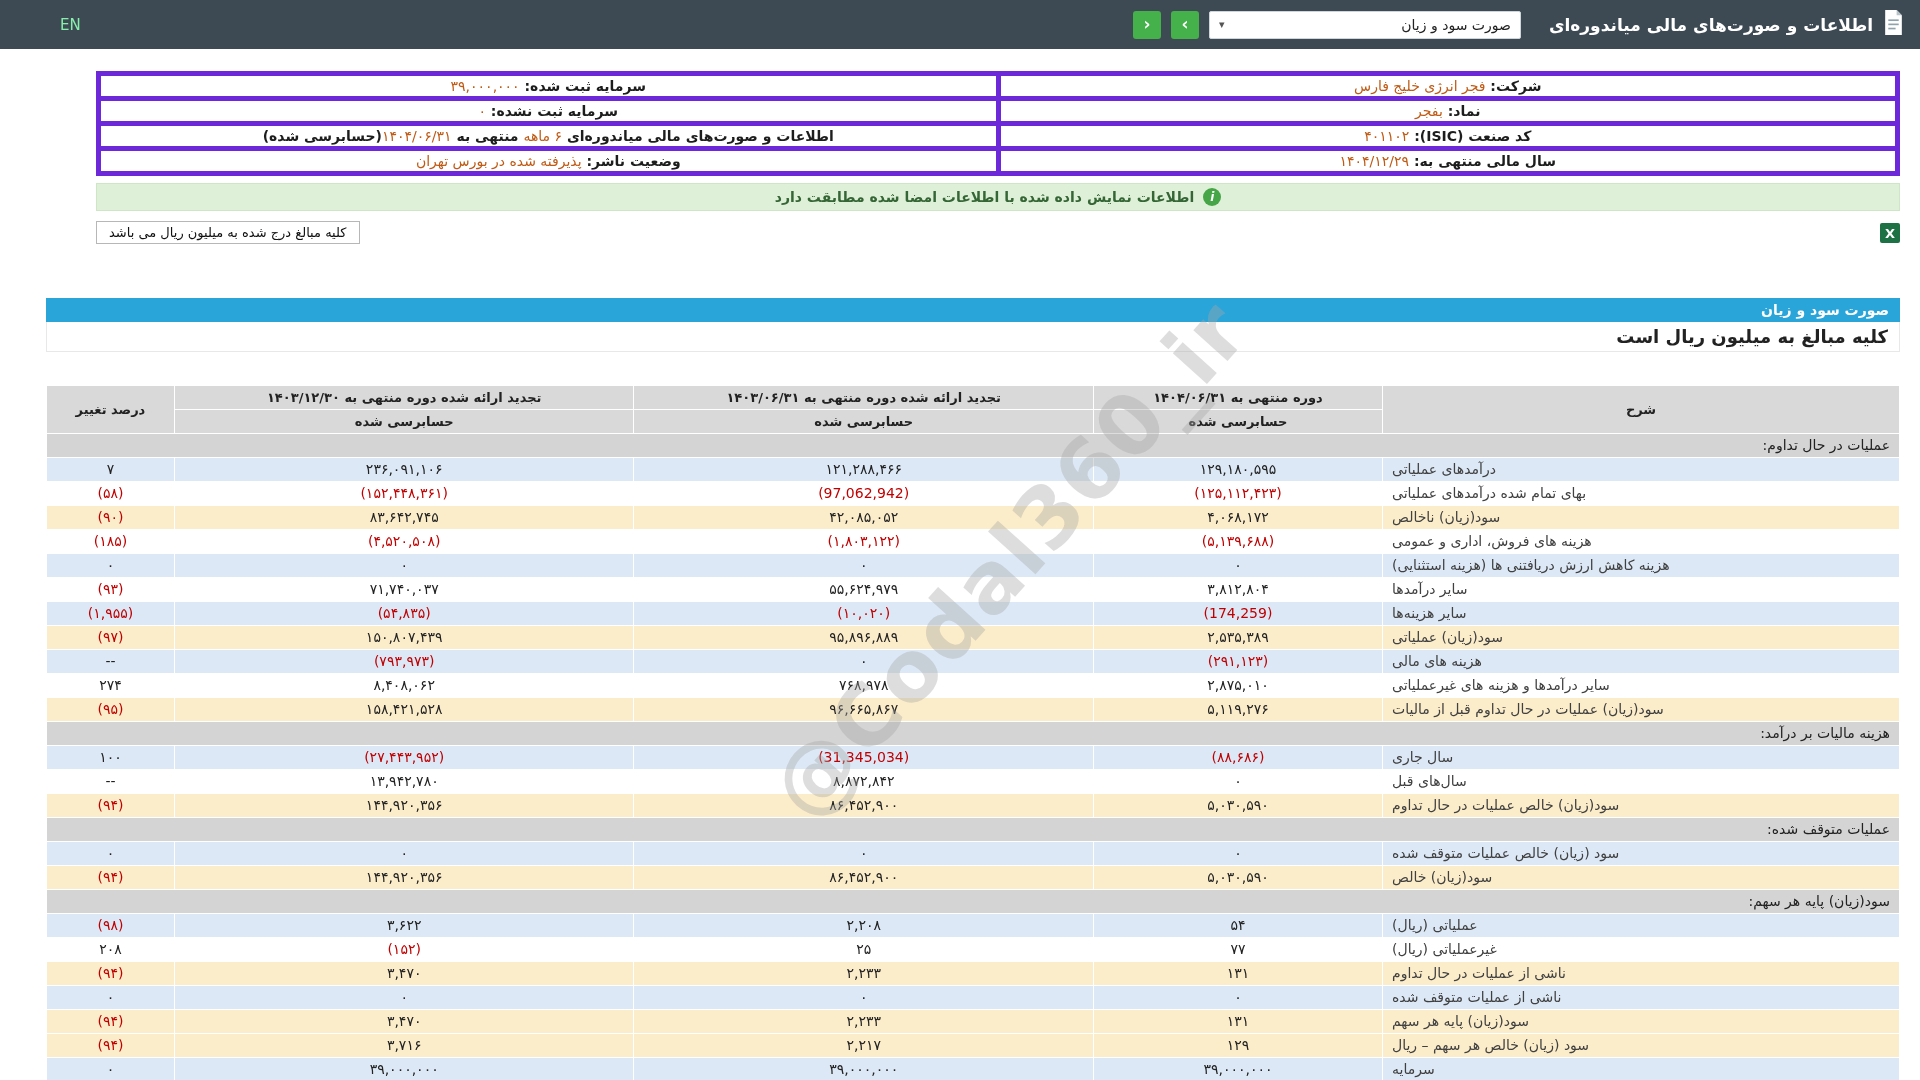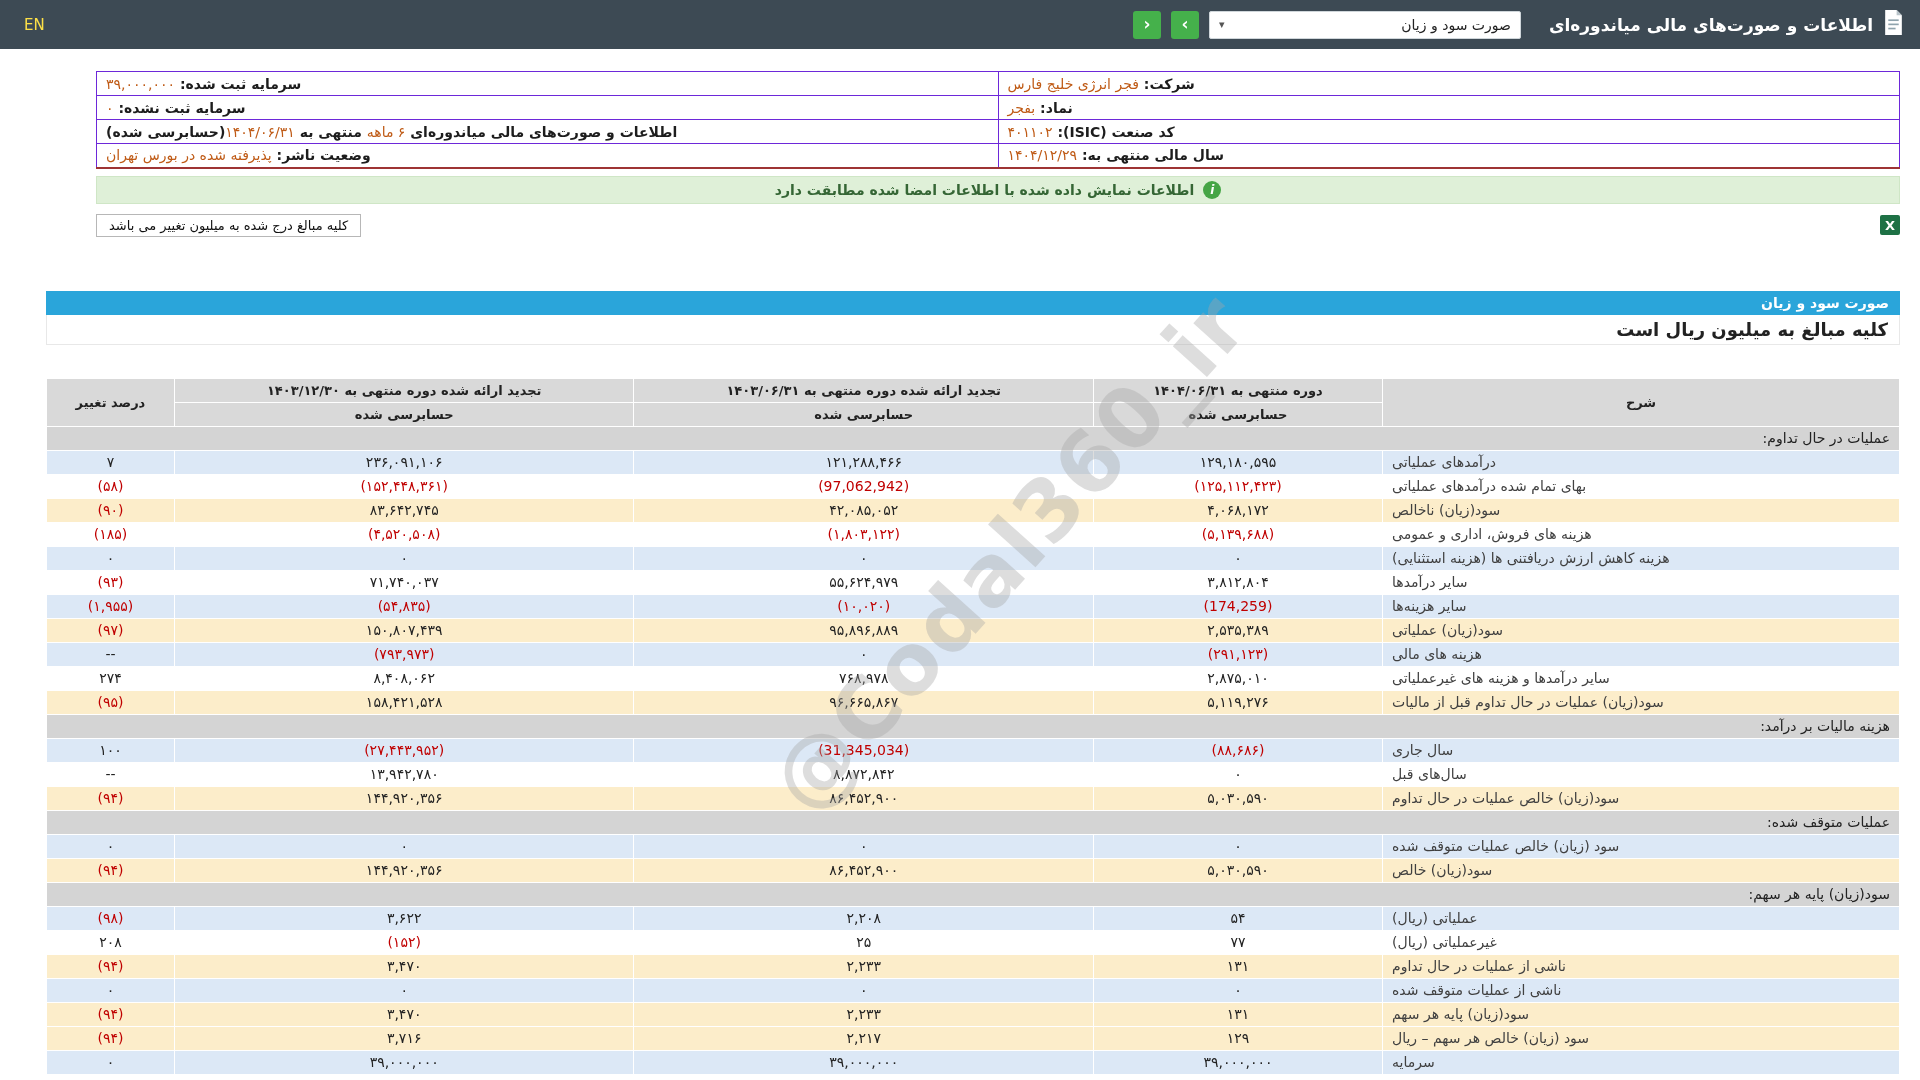--- a/index.html
+++ b/index.html
@@ -20,29 +20,29 @@
     justify-content: space-between; padding: 0 9px; font-size: 14px; cursor: pointer;
   }
   .statement-select .caret { color: #555; font-size: 11px; }
   .nav-btn {
     width: 28px; height: 28px; border: none; border-radius: 3px; background: #45b14b;
     color: #fff; font-size: 17px; font-weight: bold; line-height: 1; cursor: pointer;
     display: flex; align-items: center; justify-content: center;
     font-family: "DejaVu Sans", sans-serif;
   }
   .en-link {
-    margin-inline-start: auto; color: #fde047; font-size: 15px; cursor: pointer;
-    text-decoration: none; padding: 0 8px; font-family: "DejaVu Sans", sans-serif;
+    margin-inline-start: auto; color: #86efac; font-size: 15px; cursor: pointer;
+    text-decoration: none; padding: 0 8px; font-family: "DejaVu Sans", sans-serif; margin-left: 36px;
   }
   
   .info-wrap { margin: 22px 20px 0 96px; }
   table.info { width: 100%; border-collapse: collapse; font-size: 14px; border-bottom: 2px solid #9e3434; }
   table.info td {
-    border: 1px solid #6d28d9; padding: 2px 9px; height: 24px;
-    text-align: left; width: 50%; vertical-align: middle;
+    border: 5px solid #6d28d9; padding: 2px 9px; height: 24px;
+    text-align: center; width: 50%; vertical-align: middle;
   }
   table.info .lbl { font-weight: bold; color: #1d1d1d; }
   table.info .accent { color: #bf5a15; }
   .banner {
     margin-top: 7px; background: #dff0d8; border: 1px solid #cfe6c6; color: #356635;
     font-size: 14px; font-weight: bold; padding: 4px 0; display: flex;
     align-items: center; justify-content: center; gap: 9px;
   }
   .info-circle {
     width: 18px; height: 18px; border-radius: 50%; background: #46a546; color: #fff;
@@ -132,21 +132,21 @@
     <span data-interactable="false">اطلاعات نمایش داده شده با اطلاعات امضا شده مطابقت دارد</span>
   </div>
 
   <div class="note-row" data-interactable="false">
     <span class="excel-btn" data-interactable="true">
       <svg width="20" height="20" viewBox="0 0 20 20" aria-hidden="true">
         <rect width="20" height="20" rx="2" fill="#1e7145"></rect>
         <text x="10" y="15" fill="#ffffff" font-size="13" font-weight="bold" text-anchor="middle" font-family="DejaVu Sans, sans-serif">X</text>
       </svg>
     </span>
-    <span class="unit-box" data-interactable="false">کلیه مبالغ درج شده به میلیون تغییر می باشد</span>
+    <span class="unit-box" data-interactable="false">کلیه مبالغ درج شده به میلیون ریال می باشد</span>
   </div>
 </div>
 
 <div class="main" data-interactable="false">
   <div class="stmt-title" data-interactable="false">صورت سود و زیان</div>
   <div class="stmt-note" data-interactable="false">کلیه مبالغ به میلیون ریال است</div>
 
   <table class="stmt" data-interactable="false">
     <colgroup>
       <col style="width:27.9%">

